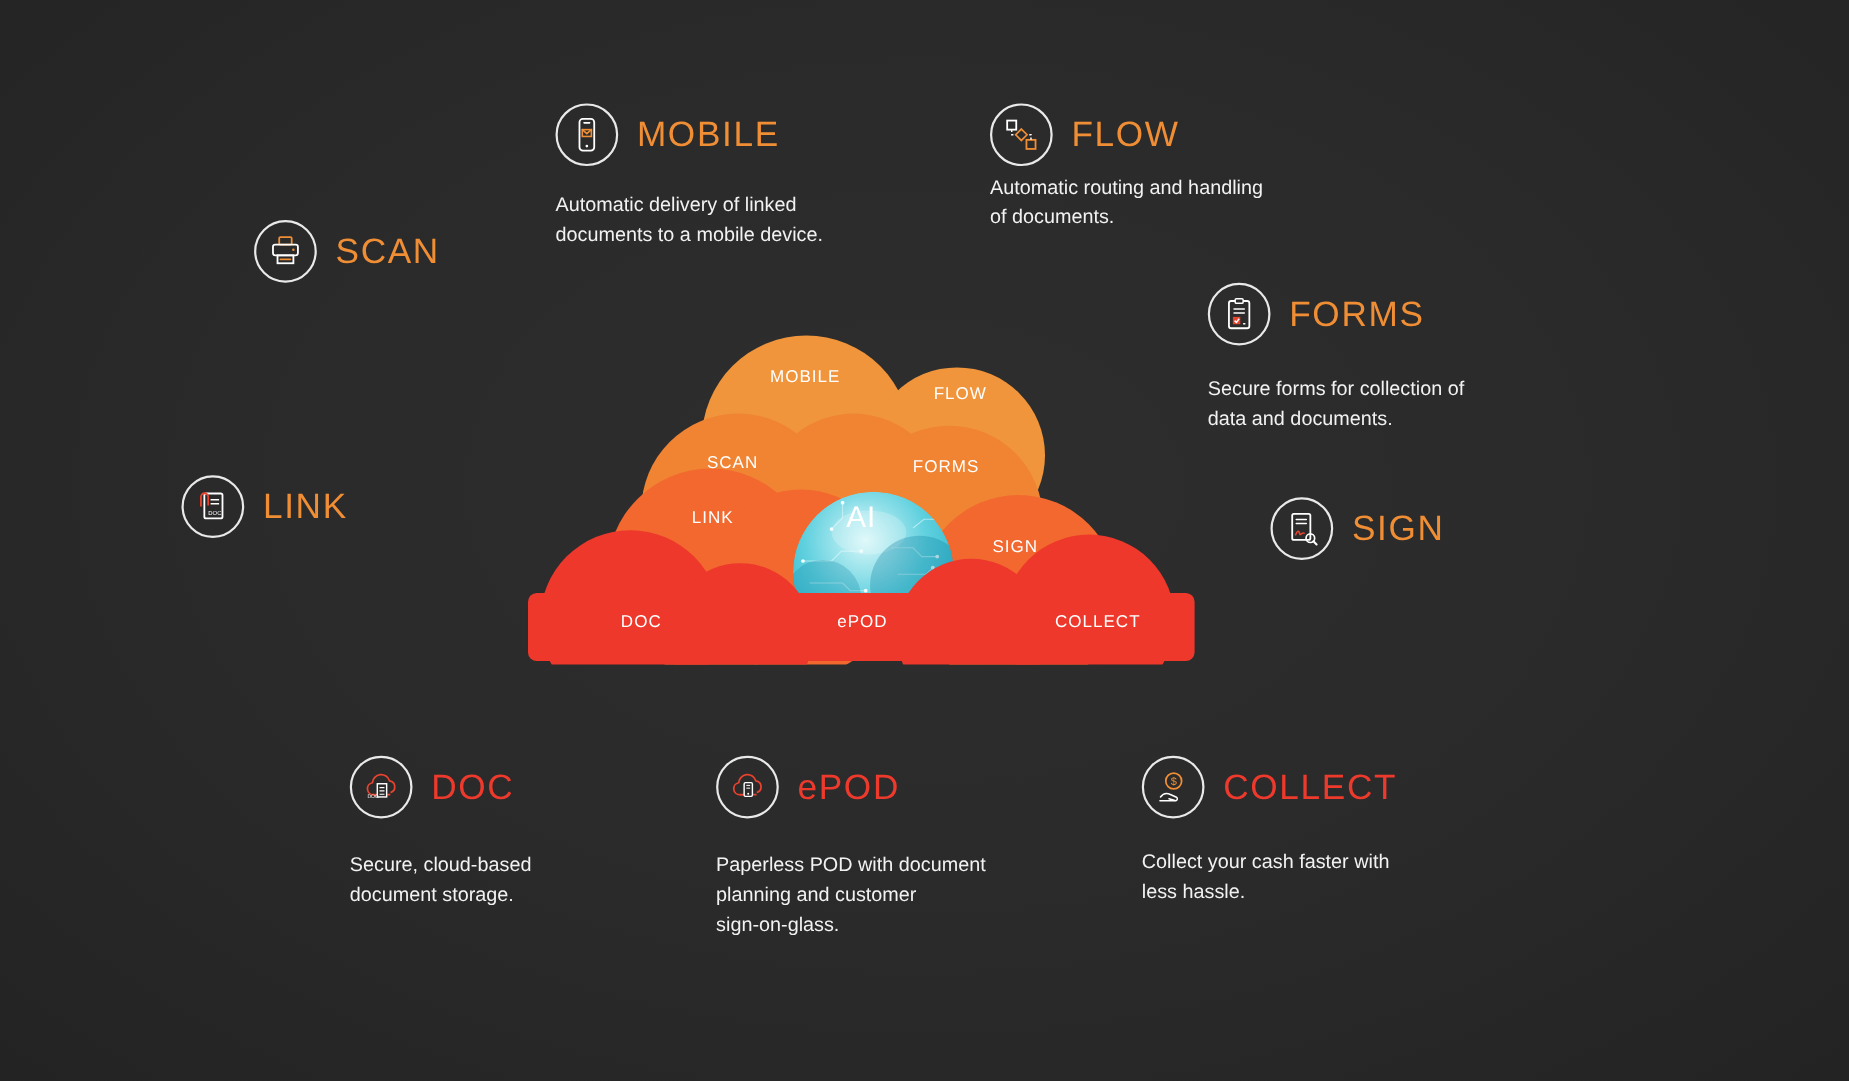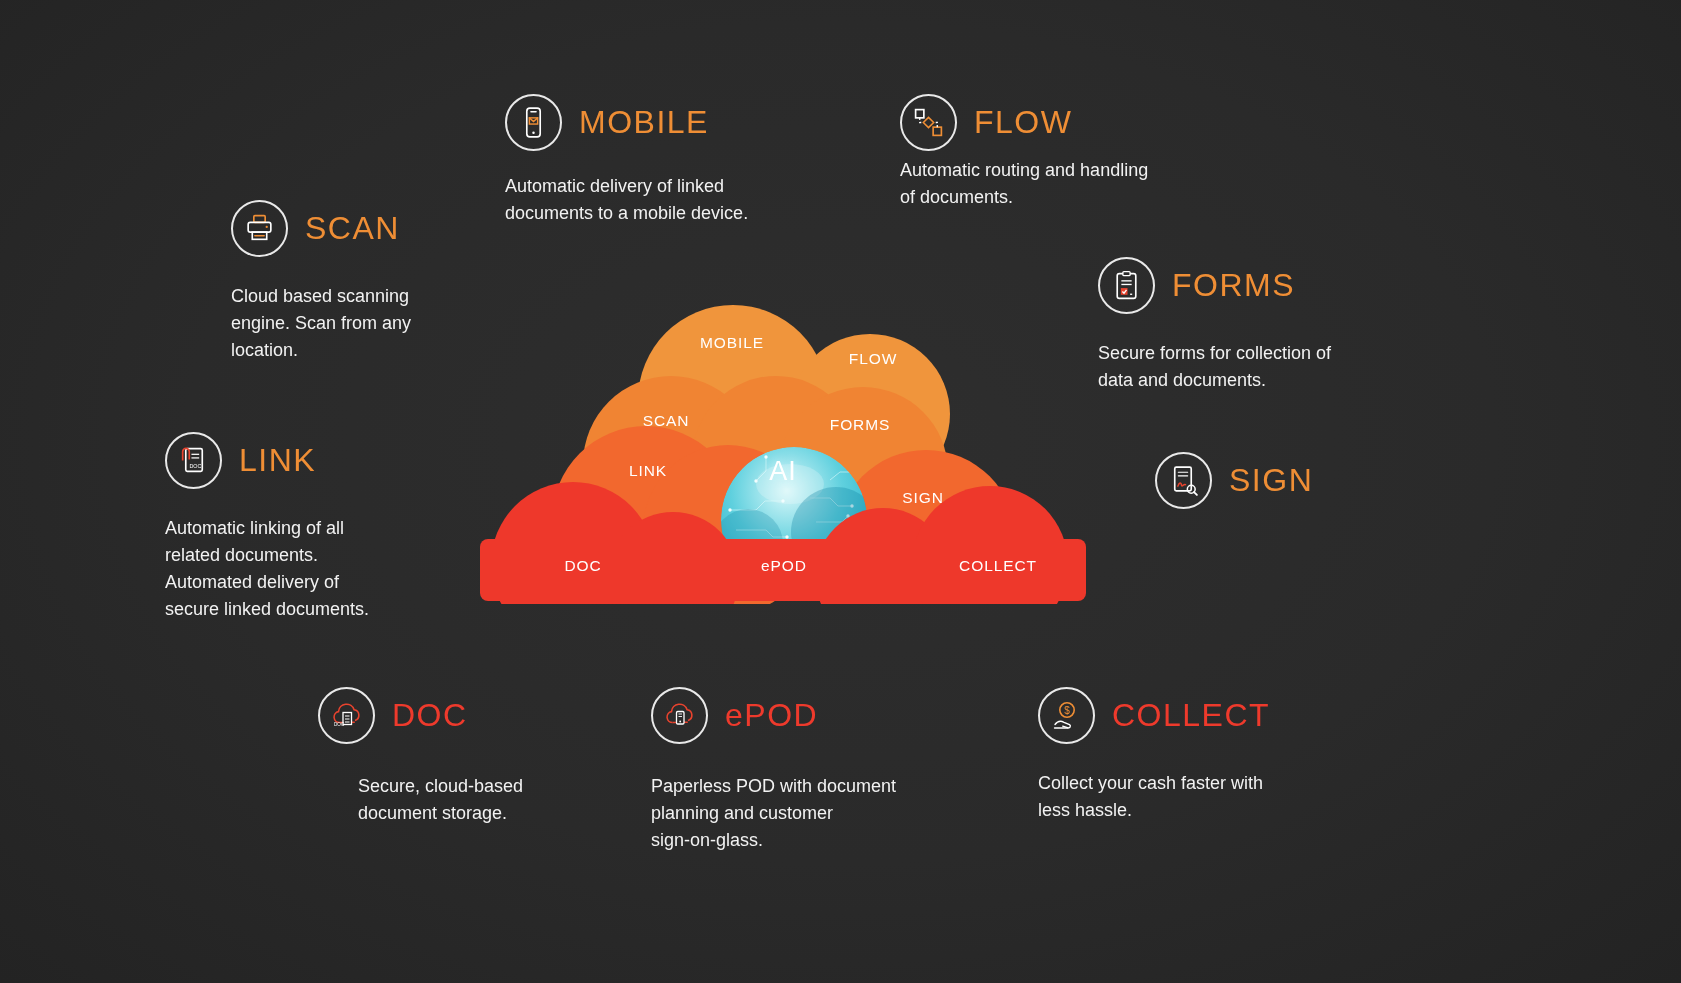--- a/index.html
+++ b/index.html
@@ -129,23 +129,20 @@
             <rect x="10.5" y="3.5" width="11" height="6.5" rx="1" stroke="#ef8e35" stroke-width="1.6"></rect>
             <rect x="5" y="10" width="22" height="9.5" rx="2" stroke="#ffffff" stroke-width="1.6"></rect>
             <rect x="9" y="19.5" width="14" height="7" stroke="#ffffff" stroke-width="1.6"></rect>
             <line x1="11.5" y1="23" x2="20.5" y2="23" stroke="#ef8e35" stroke-width="1.5"></line>
             <circle cx="23" cy="14.5" r="1.1" fill="#ef8e35"></circle>
           </g>
         </svg>
       </div>
       <div class="f-title t-orange">SCAN</div>
     </div>
-    <div class="f-desc">Cloud based scanning
-engine. Scan from any
-location.</div>
   </div>
 
   <div class="feature" style="left:505px;top:94px;width:335px;">
     <div class="f-head">
       <div class="icon-circle">
         <svg width="33" height="33" viewBox="0 0 32 32">
           <g fill="none" stroke-linecap="round">
             <rect x="9.5" y="2" width="13" height="28" rx="3" stroke="#ffffff" stroke-width="1.6"></rect>
             <line x1="13.5" y1="5.5" x2="18.5" y2="5.5" stroke="#ffffff" stroke-width="1.4"></line>
             <rect x="12" y="11.5" width="8" height="6" stroke="#ef8e35" stroke-width="1.4"></rect>
@@ -208,24 +205,20 @@
             <rect x="8.5" y="4.5" width="16" height="22" rx="1.5" stroke="#ffffff" stroke-width="1.6"></rect>
             <line x1="14" y1="10" x2="21.5" y2="10" stroke="#ffffff" stroke-width="1.2"></line>
             <line x1="14" y1="13.5" x2="21.5" y2="13.5" stroke="#ffffff" stroke-width="1.2"></line>
             <path d="M5.5 16 V7.5 a3.2 3.2 0 0 1 6.4 0 V15" stroke="#e8432e" stroke-width="1.6"></path>
             <text x="12" y="23.5" font-size="5.2" fill="#ffffff">DOC</text>
           </g>
         </svg>
       </div>
       <div class="f-title t-orange">LINK</div>
     </div>
-    <div class="f-desc">Automatic linking of all
-related documents.
-Automated delivery of
-secure linked documents.</div>
   </div>
 
   <div class="feature" style="left:1155px;top:452px;width:315px;">
     <div class="f-head">
       <div class="icon-circle">
         <svg width="33" height="33" viewBox="0 0 32 32">
           <g fill="none" stroke-linecap="round">
             <rect x="7.5" y="3" width="16" height="23" rx="1.5" stroke="#ffffff" stroke-width="1.6"></rect>
             <line x1="11" y1="8" x2="20" y2="8" stroke="#ffffff" stroke-width="1.2"></line>
             <line x1="11" y1="11.5" x2="20" y2="11.5" stroke="#ffffff" stroke-width="1.2"></line>
@@ -249,21 +242,21 @@
             <rect x="13" y="13" width="8.5" height="12" fill="#2b2b2b" stroke="#ffffff" stroke-width="1.3"></rect>
             <line x1="15" y1="16.5" x2="19.5" y2="16.5" stroke="#ffffff" stroke-width="1"></line>
             <line x1="15" y1="19.5" x2="19.5" y2="19.5" stroke="#ffffff" stroke-width="1"></line>
             <line x1="15" y1="22.5" x2="19.5" y2="22.5" stroke="#ffffff" stroke-width="1"></line>
             <text x="4" y="26" font-size="4.6" fill="#ffffff">DOC</text>
           </g>
         </svg>
       </div>
       <div class="f-title t-red">DOC</div>
     </div>
-    <div class="f-desc" style="margin-top:29px;margin-left:40px;">Secure, cloud-based
+    <div class="f-desc" style="margin-top:29px;">Secure, cloud-based
 document storage.</div>
   </div>
 
   <div class="feature" style="left:651px;top:687px;width:305px;">
     <div class="f-head">
       <div class="icon-circle">
         <svg width="34" height="33" viewBox="0 0 34 32">
           <g fill="none">
             <path d="M9.5 23 a5.5 5.5 0 0 1 -1 -10.9 a8 8 0 0 1 15.6 -1.8 a5.5 5.5 0 0 1 0.9 10.7" stroke="#e8432e" stroke-width="1.6"></path>
             <path d="M9.5 23 h4 M21 22.8 h3.8" stroke="#e8432e" stroke-width="1.6"></path>

